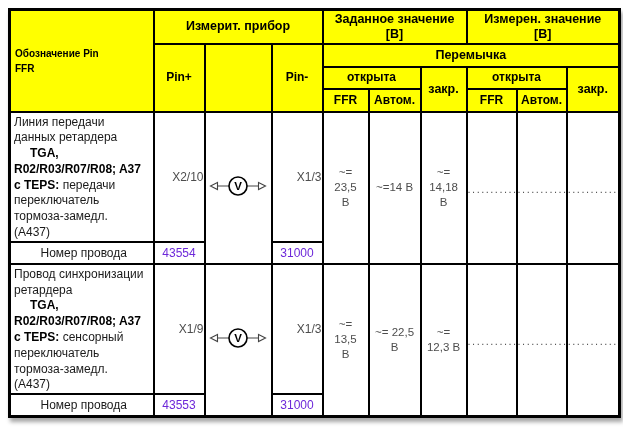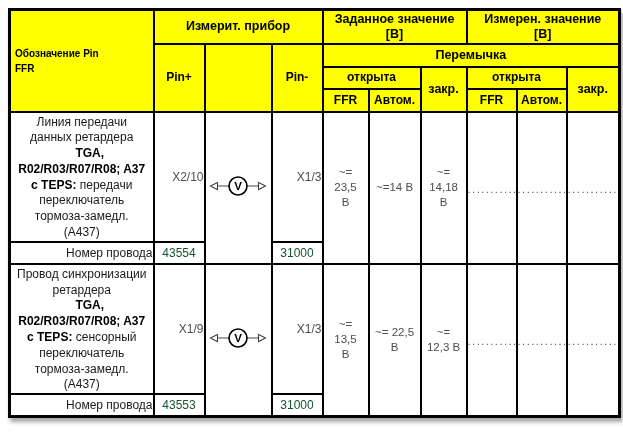--- a/index.html
+++ b/index.html
@@ -7,32 +7,32 @@
   .sheet{margin:8px 0 0 8px;}
   table{border-collapse:collapse;table-layout:fixed;width:610px;background:#fff;
         border:3px solid #000;box-shadow:2px 4px 4px rgba(0,0,0,0.35);}
   td,th{border:2px solid #000;padding:0;overflow:hidden;}
   
   .hdr th{background:#ffff00;color:#000;font-weight:bold;font-size:12.5px;line-height:15px;
           text-align:center;vertical-align:middle;white-space:pre-line;}
   th.desc-hdr{text-align:left;padding-left:4px;font-size:10px;}
   th.sub{font-size:12px;}
   
-  td.desc-cell{vertical-align:top;text-align:center;padding:2px 3px 0 3px;font-size:12px;
+  td.desc-cell{vertical-align:top;text-align:left;padding:2px 3px 0 3px;font-size:12px;
                line-height:15.8px;white-space:pre-line;color:#1a1a1a;background:#fff;}
   td.desc-cell b{color:#000;margin-left:16px;}
   td.pin-cell{text-align:right;vertical-align:middle;font-size:12px;color:#4d4d4d;background:#fff;}
   td.meter-cell{text-align:center;vertical-align:middle;background:#fff;}
   td.val{text-align:center;vertical-align:middle;font-size:11.5px;line-height:15px;
          color:#4d4d4d;white-space:pre-line;background:#fff;}
   td.meas{text-align:center;vertical-align:middle;background:#fff;}
   .dots{color:#555;font-size:11px;letter-spacing:1.5px;}
-  td.wire-label{font-size:12px;color:#1a1a1a;text-align:right;vertical-align:middle;
+  td.wire-label{font-size:12px;color:#1a1a1a;text-align:center;vertical-align:middle;
                 padding-left:4px;background:#fff;}
-  td.wire-num{text-align:center;vertical-align:middle;font-size:12px;color:#14532d;background:#fff;}
+  td.wire-num{text-align:center;vertical-align:middle;font-size:12px;color:#6d28d9;background:#fff;}
   
   tr.rh-top{height:34px;} tr.rh-jumper{height:23px;} tr.rh-open{height:22px;}
   tr.rh-sub{height:23px;} tr.rh-desc{height:126px;} tr.rh-desc2{height:129px;} tr.rh-wire{height:22px;}
 </style>
 </head>
 <body>
 
 <div class="sheet">
 <table>
   <colgroup>

